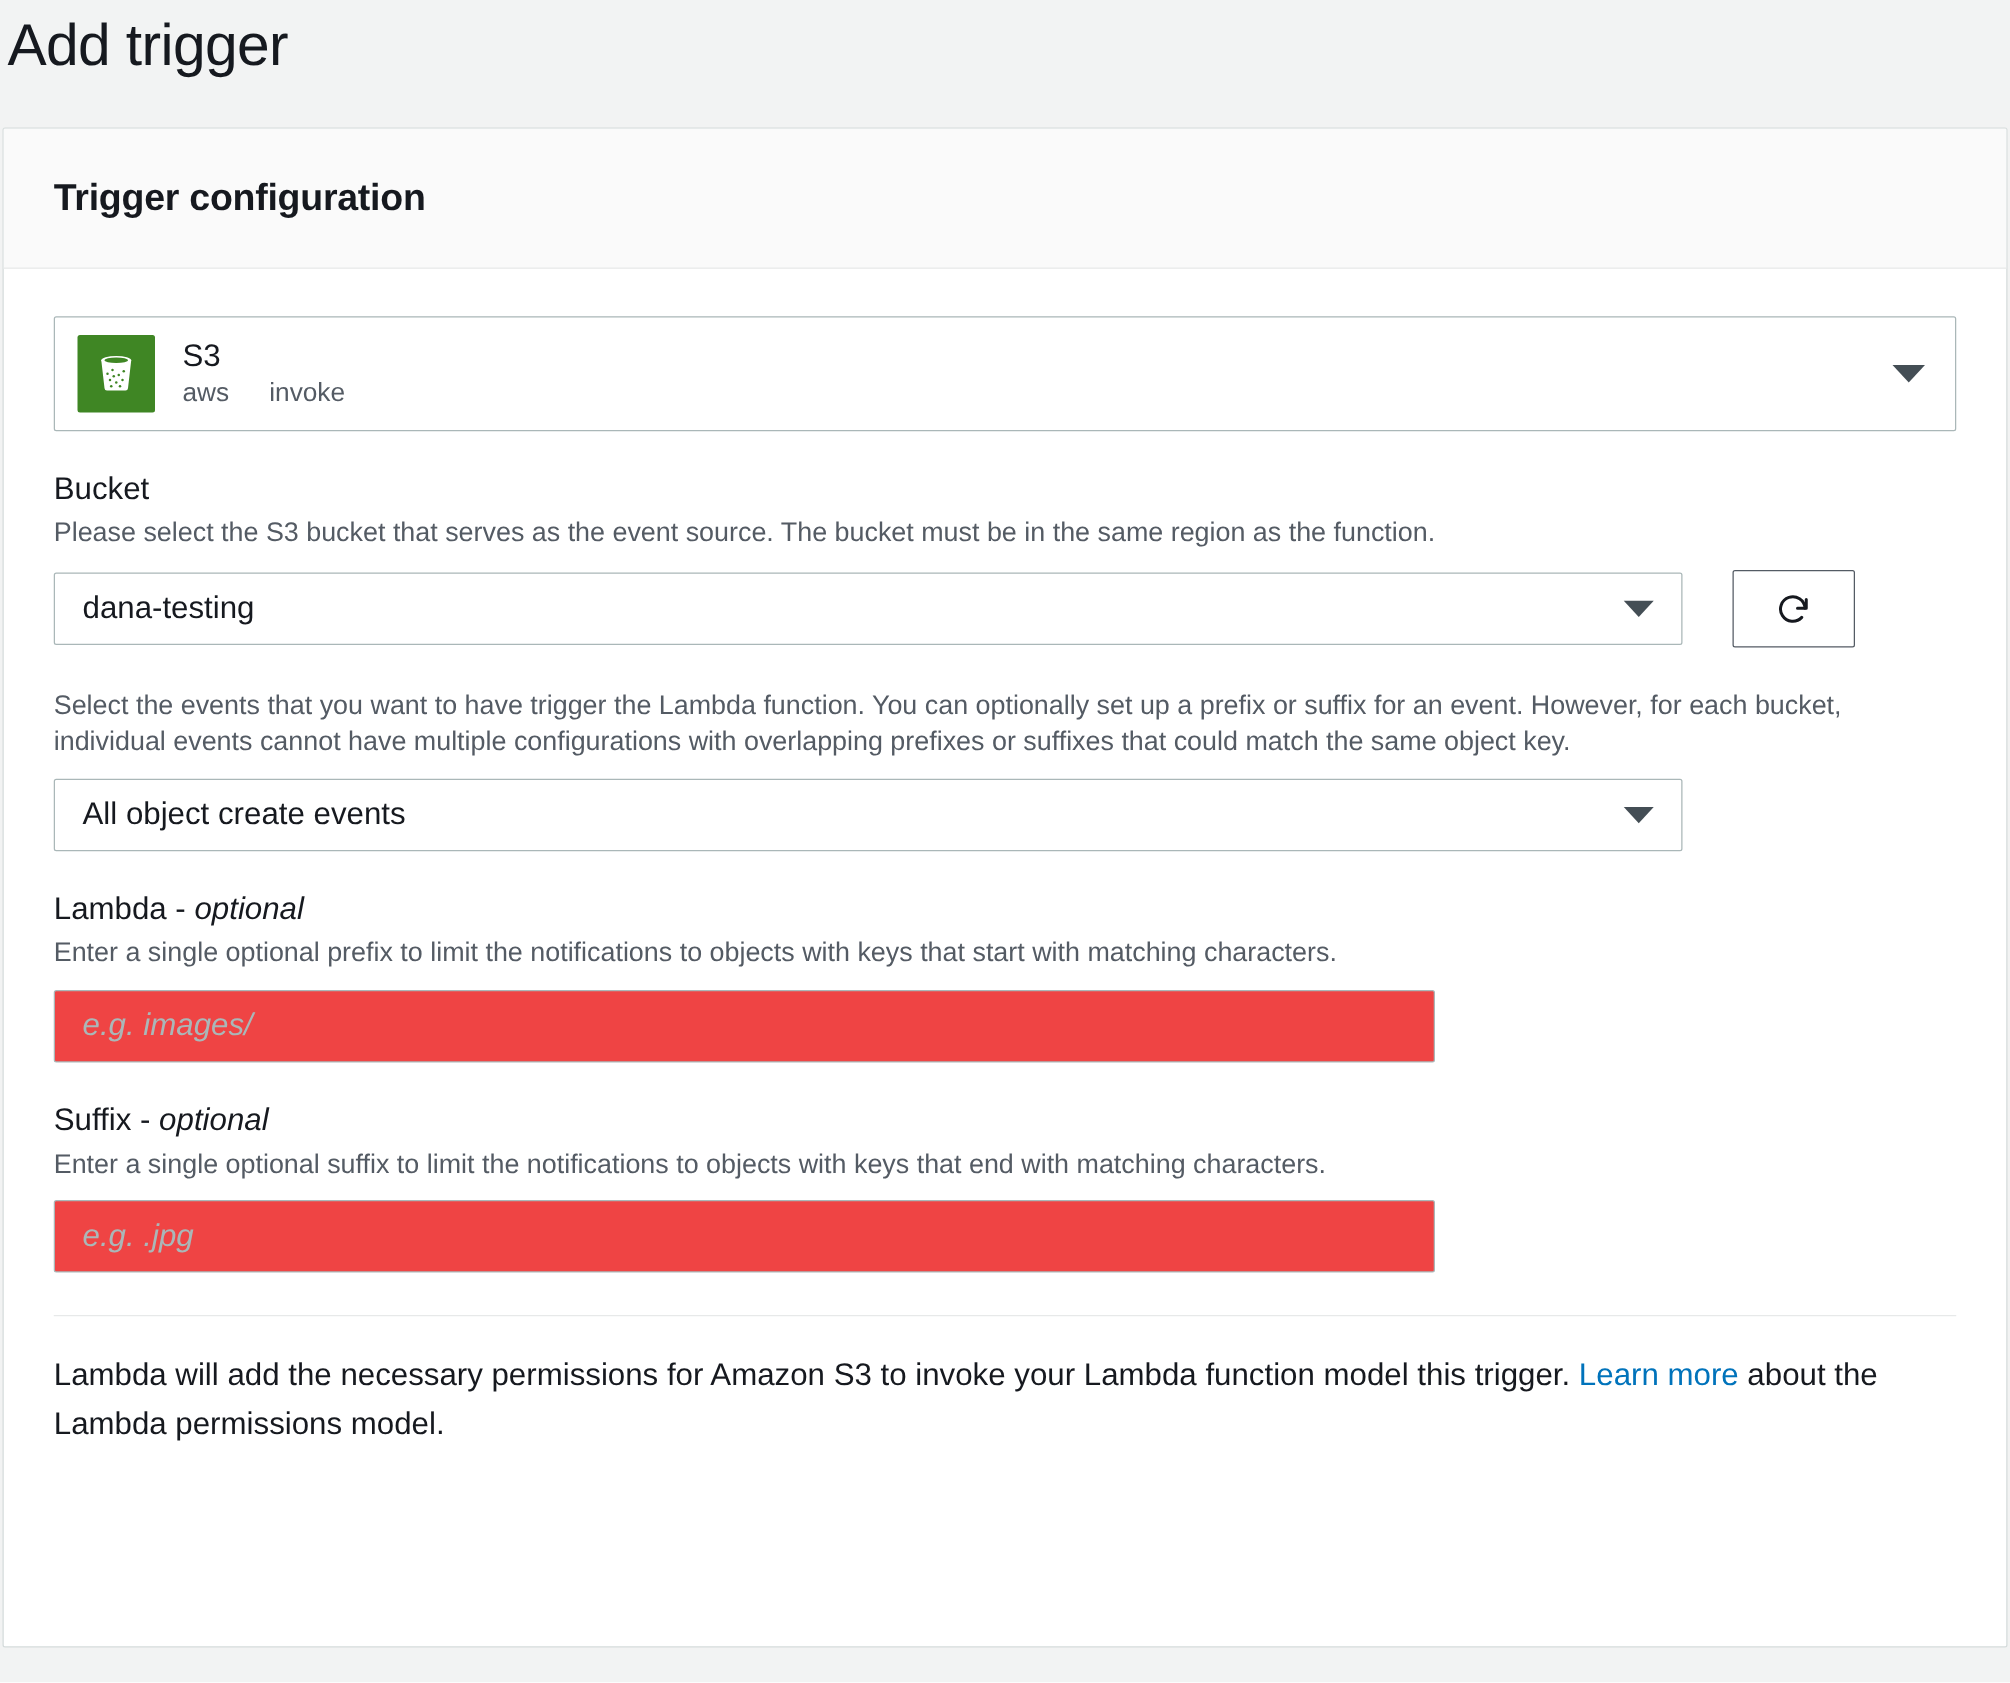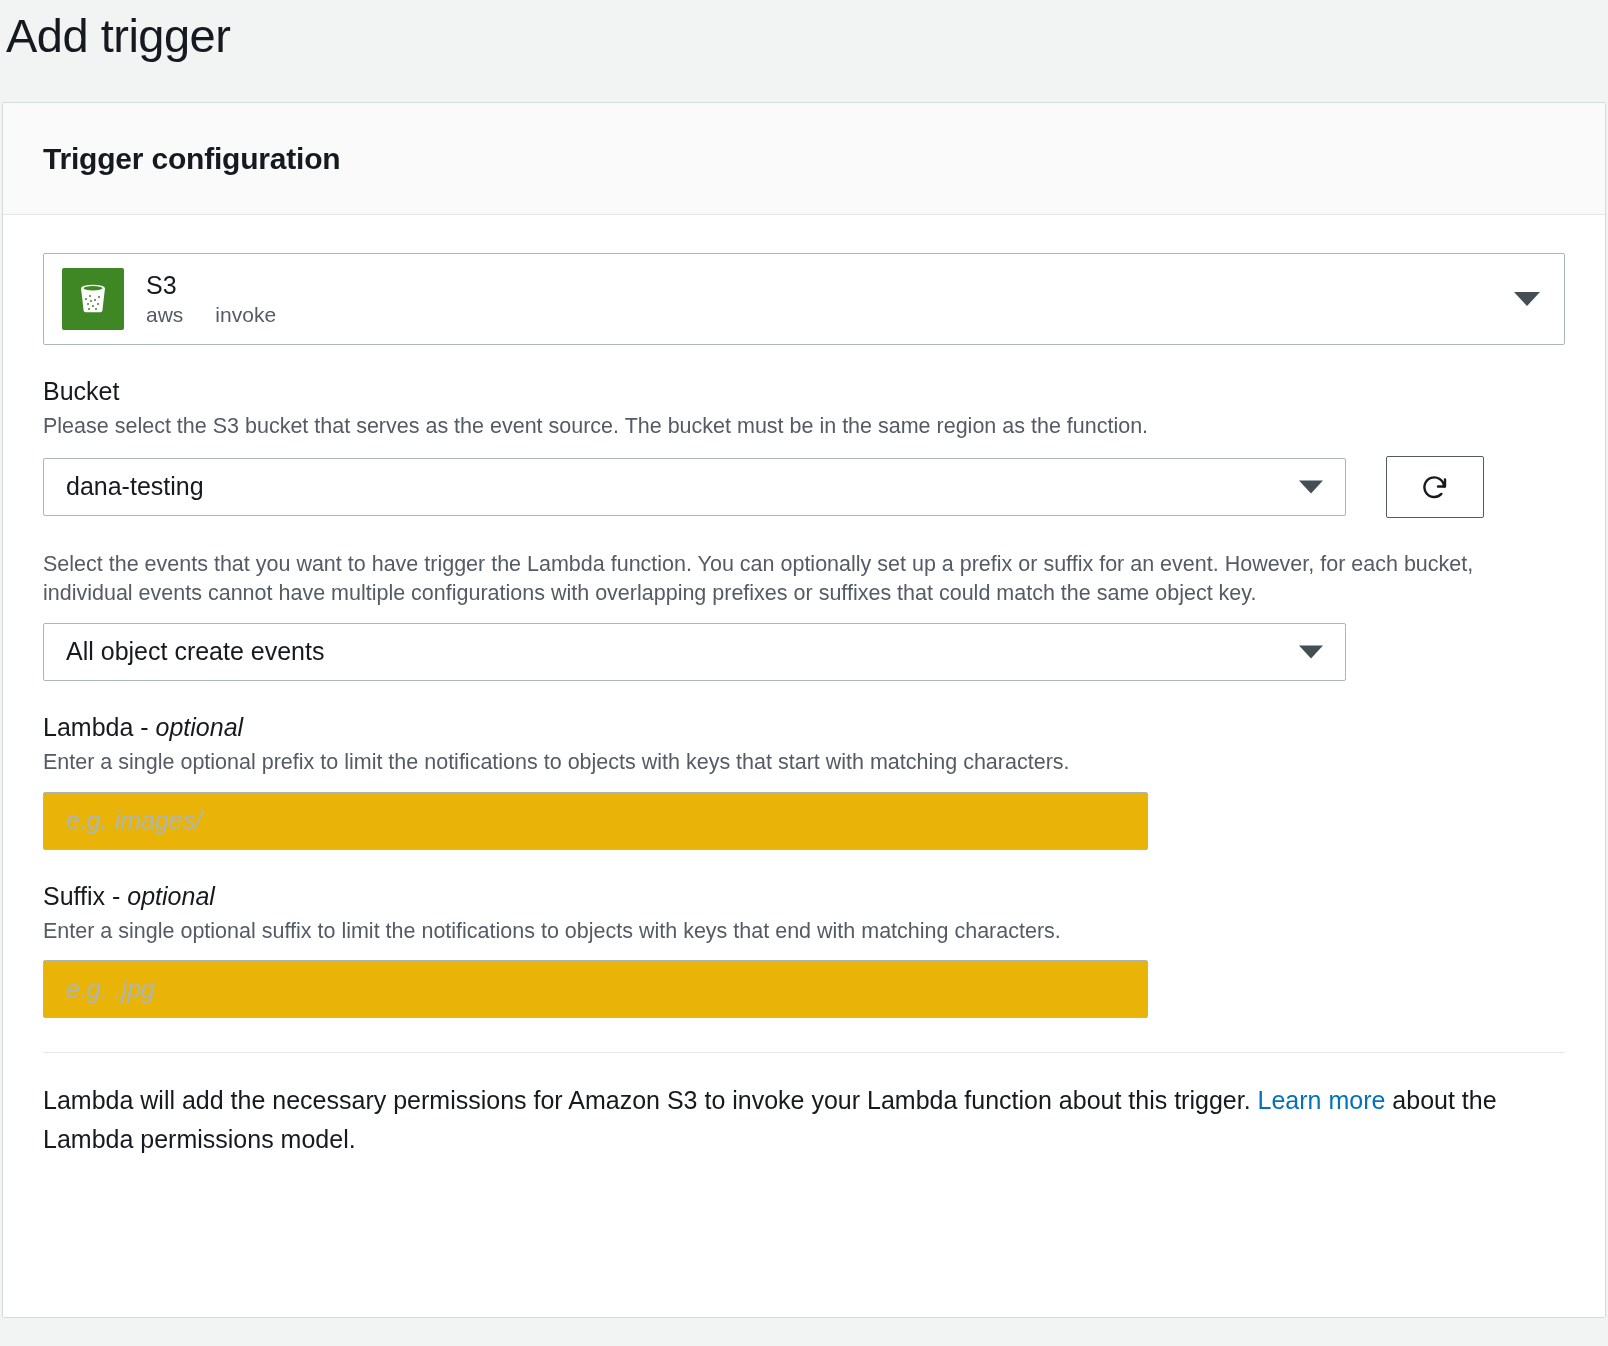--- a/index.html
+++ b/index.html
@@ -170,21 +170,21 @@
   .text-input {
     width: 1105px;
     height: 58px;
     border: 1px solid #aab7b8;
     border-radius: 2px;
     box-sizing: border-box;
     padding: 0 22px;
     font-size: 25px;
     font-family: "Liberation Sans", sans-serif;
     color: #16191f;
-    background: #eab308;
+    background: #ef4444;
     outline: none;
   }
   .text-input::placeholder {
     color: #aab7b8;
     font-style: italic;
   }
   .divider {
     border-top: 1px solid #e7e9e9;
     margin: 34px 0 0 0;
   }
@@ -277,18 +277,18 @@
 
       <div class="field">
         <div class="field-label"><span>Suffix - </span><span class="opt">optional</span></div>
         <div class="field-desc">Enter a single optional suffix to limit the notifications to objects with keys that end with matching characters.</div>
         <input class="text-input" type="text" placeholder="e.g. .jpg" style="">
       </div>
 
       <div class="divider"></div>
 
       <div class="footer-note">
-        <span>Lambda will add the necessary permissions for Amazon S3 to invoke your Lambda function about this trigger. </span><a href="#">Learn more</a><span> about the Lambda permissions model.</span>
+        <span>Lambda will add the necessary permissions for Amazon S3 to invoke your Lambda function model this trigger. </span><a href="#">Learn more</a><span> about the Lambda permissions model.</span>
       </div>
 
     </div>
   </div>
 </div>
 
 </body></html>

